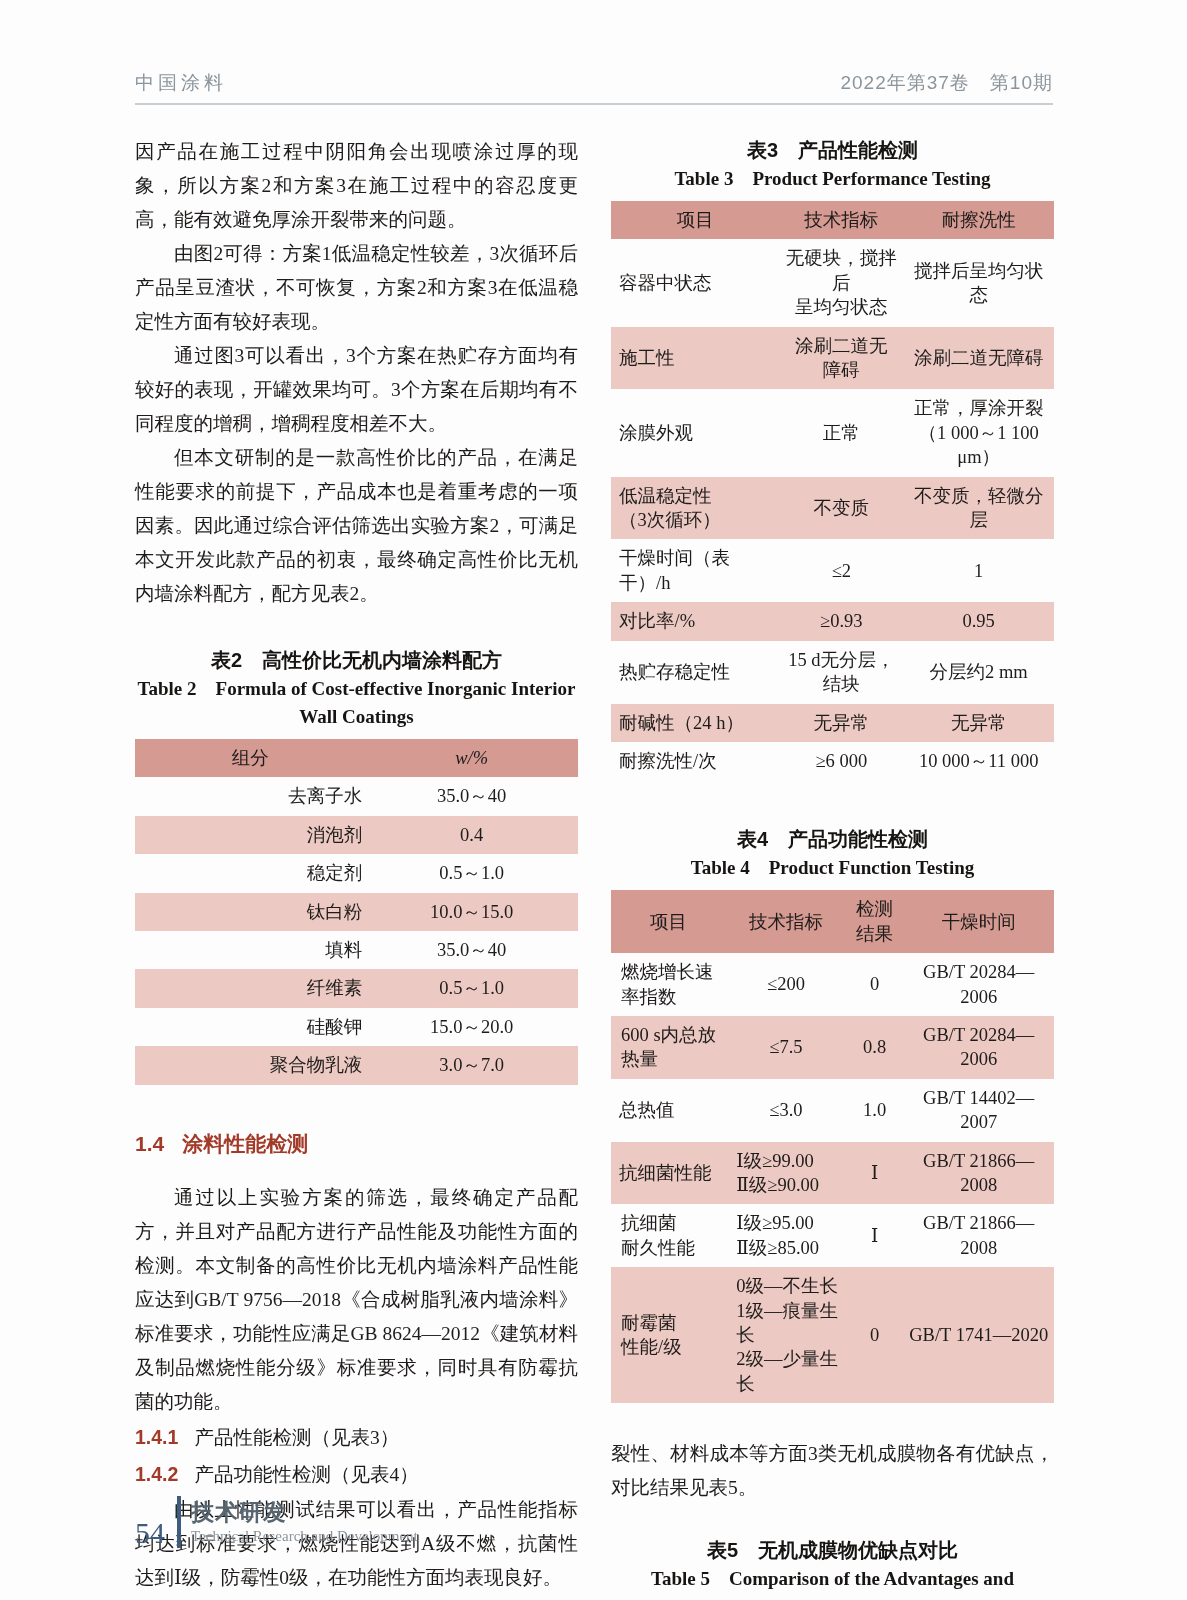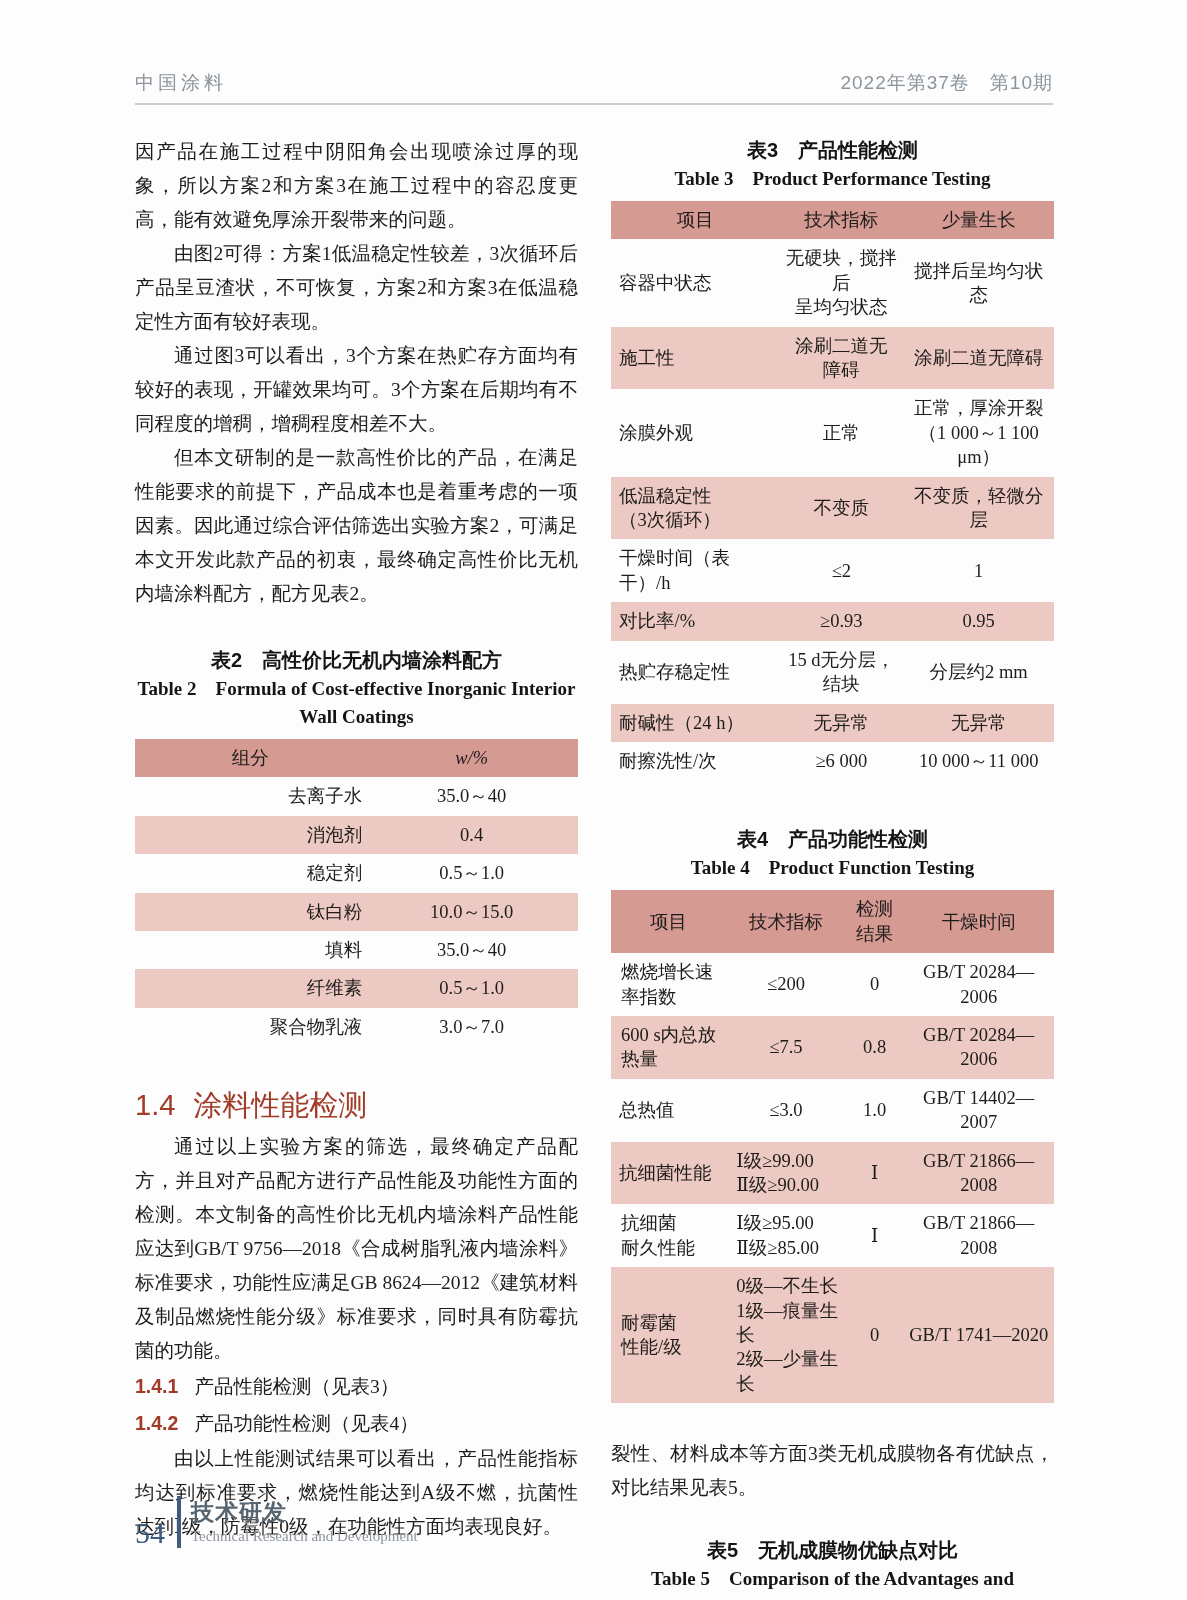--- a/index.html
+++ b/index.html
@@ -40,22 +40,22 @@
   }
   .col{width:443px;flex:0 0 443px;}
   p.body{
     font-size:19.5px;line-height:34px;
     text-align:justify;
   }
   p.indent{text-indent:2em;}
   
   .h-sub{
     font-family:"Liberation Sans","DejaVu Sans",sans-serif;
-    font-weight:normal;color:var(--accent-red,#a23a28);
-    font-size:29px;line-height:34px;margin-top:20px;margin-bottom:8px;
+    font-weight:bold;color:var(--accent-red,#a23a28);
+    font-size:21px;line-height:34px;margin-top:20px;margin-bottom:20px;
   }
   .h-sub .num{margin-right:18px;}
   .numbered-line{font-size:19.5px;line-height:36px;}
   .numbered-line .num{
     font-family:"Liberation Sans","DejaVu Sans",sans-serif;
     font-weight:bold;color:var(--accent-red,#a23a28);
     margin-right:16px;
   }
   
   .table-block{margin-top:28px;margin-bottom:26px;}
@@ -166,20 +166,24 @@
               </tr>
               <tr>
                 <td>填料</td>
                 <td>35.0～40</td>
               </tr>
               <tr>
                 <td>纤维素</td>
                 <td>0.5～1.0</td>
               </tr>
               <tr>
+                <td>硅酸钾</td>
+                <td>15.0～20.0</td>
+              </tr>
+              <tr>
                 <td>聚合物乳液</td>
                 <td>3.0～7.0</td>
               </tr>
             </tbody>
           </table>
       </div>
 
       <div class="h-sub" style="margin-top:42px;">
         <span class="num">1.4</span><span>涂料性能检测</span>
       </div>
@@ -197,21 +201,21 @@
     <div class="col">
 
       <div class="table-block" style="margin-top:0;">
         <div class="tbl-title-zh">表3　产品性能检测</div>
         <div class="tbl-title-en">Table 3　Product Performance Testing</div>
         <table class="t3">
             <thead>
               <tr>
                 <th>项目</th>
                 <th>技术指标</th>
-                <th>少量生长</th>
+                <th>耐擦洗性</th>
               </tr>
             </thead>
             <tbody>
               <tr>
                 <td>容器中状态</td>
                 <td class="pre multiline">无硬块，搅拌后
 呈均匀状态</td>
                 <td>搅拌后呈均匀状态</td>
               </tr>
               <tr>

